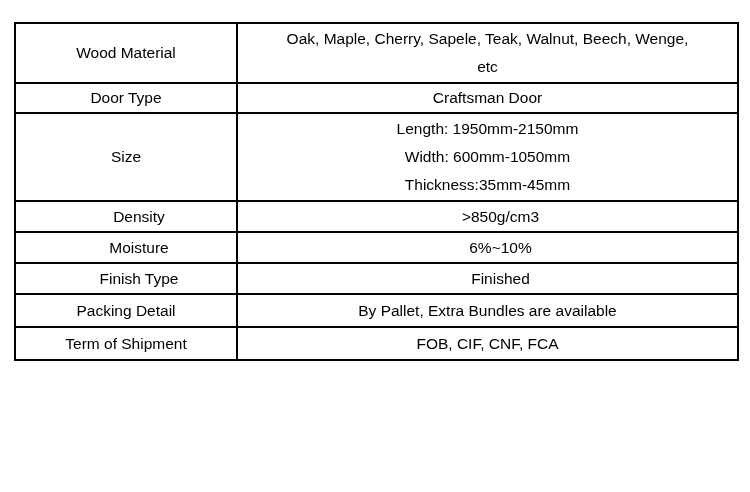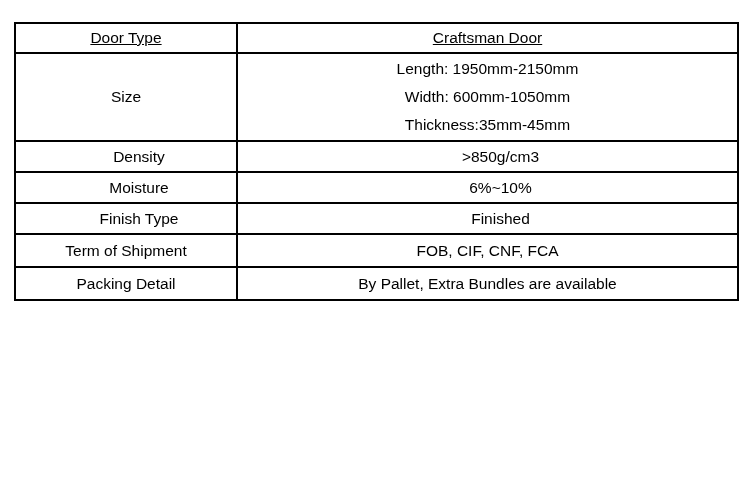--- a/index.html
+++ b/index.html
@@ -31,21 +31,21 @@
     font-size: 15.5px;
     line-height: 28px;
     text-align: center;
     vertical-align: middle;
     padding: 0 6px;
     overflow: hidden;
   }
   col.c-label { width: 222px; }
   col.c-value { width: 501px; }
 
-  tr.h1 td { height: 28px; text-decoration: underline; }
+  tr.h1 td { height: 28px; }
   tr.h1b td { height: 29px; padding-left: 32px; }
   tr.h1c td { height: 31px; }
   tr.h2 td { height: 58px; }
   tr.h2p td { height: 54px; }
   tr.h3 td { height: 86px; margin-left: 27px; }
 
   td.value-left {
     text-align: left;
     padding-left: 18px;
     padding-right: 14px;
@@ -55,20 +55,27 @@
 </head>
 <body>
 
 <div class="spec-wrap">
   <table class="spec-table">
     <colgroup>
       <col class="c-label">
       <col class="c-value">
     </colgroup>
     <tbody>
+      <tr class="h2">
+        <td>Wood Material</td>
+        <td>
+          <span class="line">Oak, Maple, Cherry, Sapele, Teak, Walnut, Beech, Wenge,</span>
+          <span class="line">etc</span>
+        </td>
+      </tr>
       <tr class="h1">
         <td>Door Type</td>
         <td>
           <span class="line">Craftsman Door</span>
         </td>
       </tr>
       <tr class="h3">
         <td>Size</td>
         <td>
           <span class="line">Length: 1950mm-2150mm</span>
@@ -88,26 +95,26 @@
           <span class="line">6%~10%</span>
         </td>
       </tr>
       <tr class="h1b">
         <td>Finish Type</td>
         <td>
           <span class="line">Finished</span>
         </td>
       </tr>
       <tr class="h1c">
+        <td>Packing Detail</td>
+        <td>
+          <span class="line">By Pallet, Extra Bundles are available</span>
+        </td>
+      </tr>
+      <tr class="h1c">
         <td>Term of Shipment</td>
         <td>
           <span class="line">FOB, CIF, CNF, FCA</span>
-        </td>
-      </tr>
-      <tr class="h1c">
-        <td>Packing Detail</td>
-        <td>
-          <span class="line">By Pallet, Extra Bundles are available</span>
         </td>
       </tr>
     </tbody>
   </table>
 </div>
 
 </body></html>

